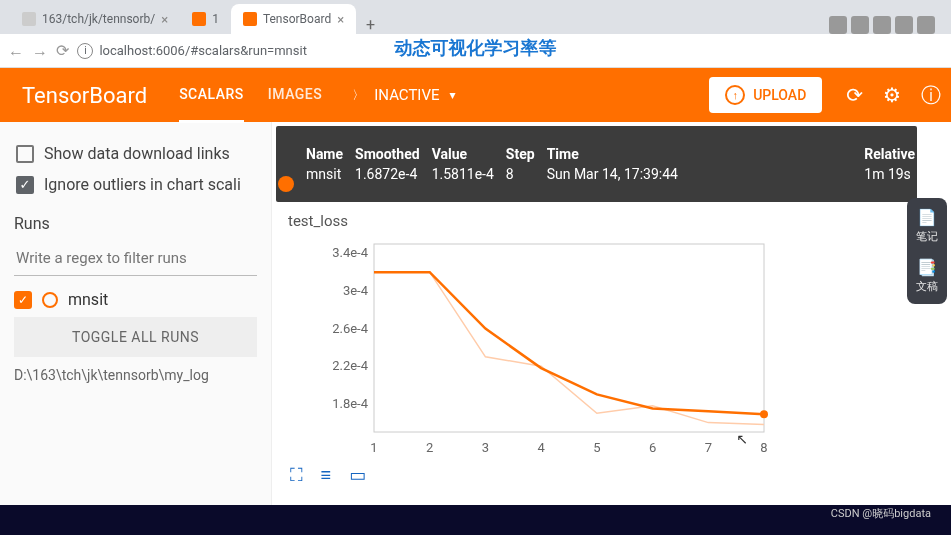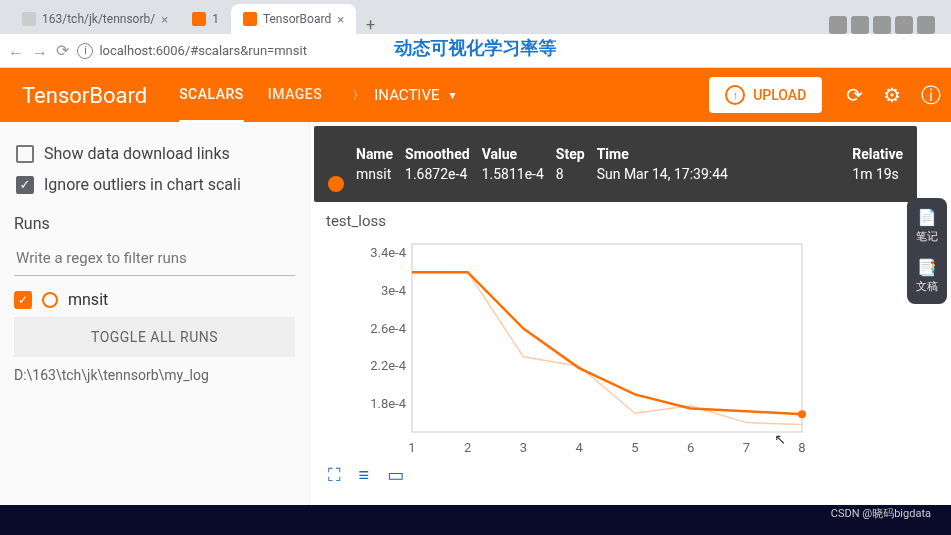--- a/index.html
+++ b/index.html
@@ -31,35 +31,35 @@
 .tb-tab.active { border-bottom: 3px solid #fff; opacity: 1; }
 .tb-dropdown { margin-left: 30px; display: flex; align-items: center; gap: 10px; font-size: 15px; }
 .tb-dropdown .chev { font-size: 12px; }
 .tb-spacer { flex: 1; }
 .upload-btn { background: #fff; color: #ff6f00; border-radius: 4px; padding: 8px 16px; font-size: 14px; font-weight: 500; display: flex; align-items: center; gap: 8px; margin-right: 14px; }
 .upload-btn .circ { width: 20px; height: 20px; border: 2px solid #ff6f00; border-radius: 50%; display:inline-flex; align-items:center; justify-content:center; font-size: 11px;}
 .hdr-icon { color: #fff; font-size: 20px; margin: 0 10px; }
 
 
 .main { display: flex; height: calc(535px - 34px - 34px - 54px - 15px); }
-.sidebar { width: 310px; background: #fafafa; padding: 16px 14px 10px; font-size: 14px; color: #333; border-right: 1px solid #eee;}
+.sidebar { width: 272px; background: #fafafa; padding: 16px 14px 10px; font-size: 14px; color: #333; border-right: 1px solid #eee;}
 .check-row { display: flex; align-items: center; gap: 10px; padding: 6px 2px; font-size: 16px; color: #444; }
 .cbox { width: 18px; height: 18px; border: 2px solid #777; border-radius: 2px; display: inline-flex; align-items: center; justify-content: center; font-size: 13px; color: #555; }
 .cbox.checked { background: #5f6368; border-color: #5f6368; color: #fff; }
 .runs-hdr { margin-top: 14px; font-size: 16px; color: #444; }
 .filter-input { width: 100%; border: none; border-bottom: 1px solid #bbb; background: transparent; padding: 8px 2px; margin-top: 8px; font-size: 15px; color: #15803d; outline:none;}
 .run-row { display: flex; align-items: center; gap: 10px; margin-top: 14px; font-size: 16px;}
 .run-check { width: 18px; height: 18px; background: #ff6f00; border-radius: 3px; display:inline-flex; align-items:center; justify-content:center; color:#fff; font-size:12px;}
 .run-circle { width: 16px; height: 16px; border: 2px solid #ff6f00; border-radius: 50%; }
 .toggle-btn { width: 100%; text-align: center; padding: 12px; color: #666; font-size: 14px; letter-spacing: 0.5px; background:#eee; margin-top: 8px;}
 .logdir { margin-top: 10px; font-size: 14px; color: #666; }
 
 .content { flex: 1; position: relative; padding: 4px 12px;}
 .card-title-faded { color:#999; font-size:15px; padding: 2px 4px;}
-.tooltip { position: absolute; top: 4px; left: 4px; right: 34px; background: #3c3c3c; color: #fff; display: flex; align-items: center; padding: 10px 14px; gap: 12px; font-size: 14px; z-index: 5; border-radius: 2px;}
+.tooltip { position: absolute; top: 4px; left: 4px; right: 34px; background: #3c3c3c; color: #fff; display: flex; align-items: center; padding: 10px 2px; gap: 12px; font-size: 14px; z-index: 5; border-radius: 2px;}
 .tooltip .col { display: flex; flex-direction: column; gap: 4px; }
 .tooltip .hlabel { font-weight: 700; color:#fff;}
 .tooltip .dot { width: 16px; height: 16px; background: #ff6f00; border-radius: 50%; margin-top:20px;}
 .tooltip .spacer { flex:1; }
 .chart-title { font-size:15px; color:#555; margin-top: 64px; padding-left:4px;}
 .chart { position: relative; margin: 6px 0 0 30px; }
 .chart svg { display:block; }
 .ytick { font-size: 13px; fill: #666; text-anchor: end; }
 .xtick { font-size: 13px; fill: #666; text-anchor: middle; }
 .chart-toolbar { display:flex; gap:18px; margin: 8px 0 0 6px; color:#1565c0; font-size:18px;}

